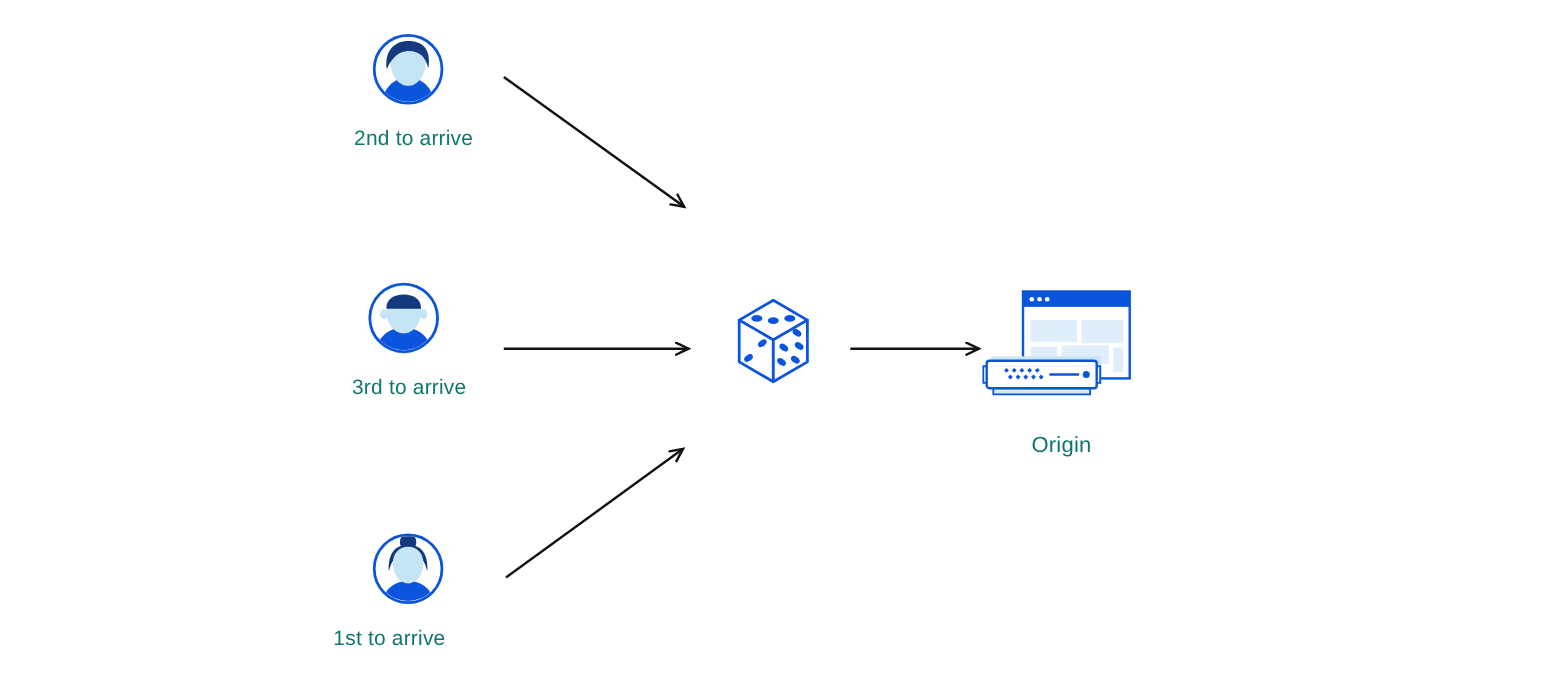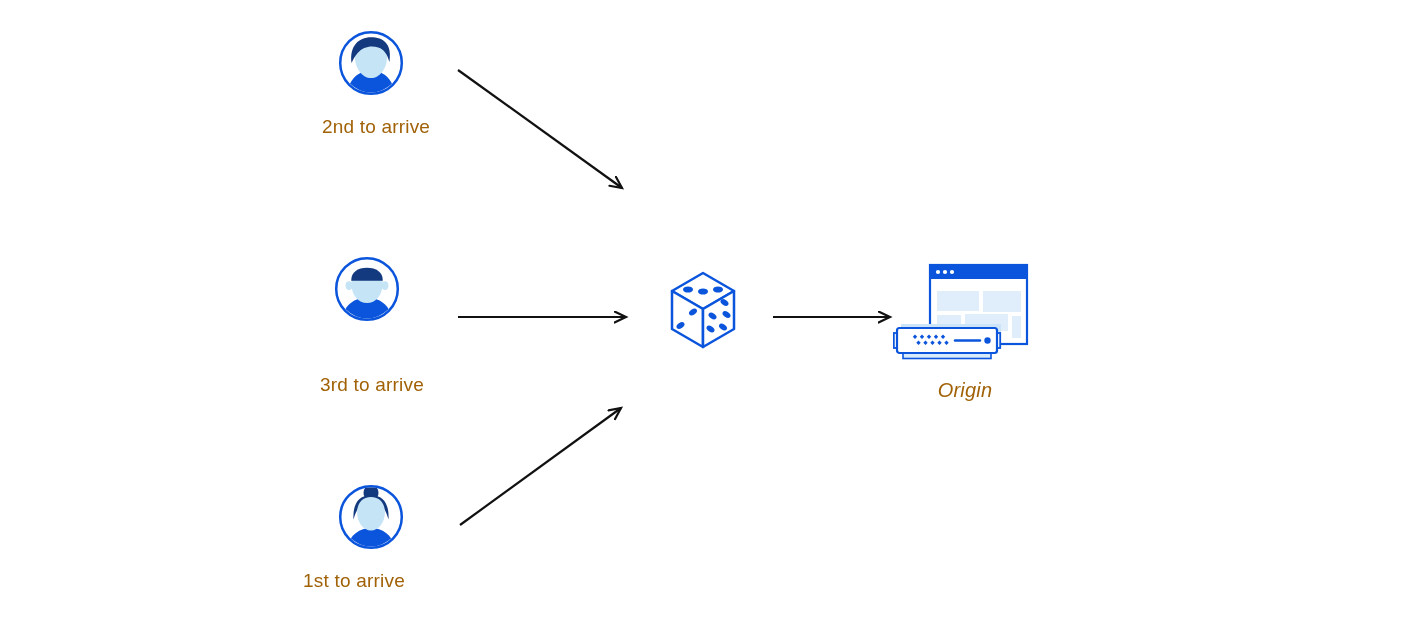--- a/index.html
+++ b/index.html
@@ -7,21 +7,21 @@
     position:relative;
     width:1405px;height:633px;
     background:#ffffff;
     font-family:"Liberation Sans","DejaVu Sans",sans-serif;
     overflow:hidden;
   }
   .node{position:absolute;}
   .node-label{
     position:absolute;
     text-align:center;
-    color:#a16207;
+    color:#0f766e;
     font-size:19px;
     letter-spacing:.2px;
   }
   .origin-label{font-size:20px;}
   svg{display:block;}
   .arrows{position:absolute;left:0;top:0;}
 </style>
 </head>
 <body>
 
@@ -62,21 +62,21 @@
         </clipPath>
       <g clip-path="url(#clipB)">
         <path d="M35 43.5 C22 44.5 11 51 9 67.5 L61 67.5 C59 51 48 44.5 35 43.5 Z" fill="#0b55dc"></path>
         <ellipse cx="16.5" cy="31.5" rx="3.6" ry="4.6" fill="#c5e4f6"></ellipse>
         <ellipse cx="53.5" cy="31.5" rx="3.6" ry="4.6" fill="#c5e4f6"></ellipse>
         <path d="M35 14.5 C44.5 14.5 51 20 51 30 C51 41 43.8 49.5 35 49.5 C26.2 49.5 19 41 19 30 C19 20 25.5 14.5 35 14.5 Z" fill="#c5e4f6"></path>
         <path d="M18.8 25.8 C18.8 17.8 25.5 13.2 35 13.2 C44.5 13.2 51.2 17.8 51.2 25.8 L51.2 26.4 L18.8 26.4 Z" fill="#13397e"></path>
       </g>
     </svg>
   </div>
-  <div class="node-label" style="left:292px;top:342px;width:160px;margin-top:32px;">3rd to arrive</div>
+  <div class="node-label" style="left:292px;top:342px;width:160px;">3rd to arrive</div>
 
   <div class="node" style="left:337px;top:483px;">
     <svg width="68" height="68" viewBox="0 0 70 70">
       <circle cx="35" cy="35" r="31.7" fill="#ffffff" stroke="#0b55dc" stroke-width="2.6"></circle>
       <clipPath id="clipC">
           <circle cx="35" cy="35" r="30.3"></circle>
         </clipPath>
       <g clip-path="url(#clipC)">
         <path d="M27.5 12 C26.5 5.5 30.5 2.5 35 2.5 C39.5 2.5 43.5 5.5 42.5 12 C42 15 39.5 16.5 35 16.5 C30.5 16.5 28 15 27.5 12 Z" fill="#13397e"></path>
         <path d="M35 12.5 C47.5 12.5 54 21 53 37.5 C50.5 28.5 48 24.5 43 22 C38.5 19.8 31.5 19.8 27 22 C22 24.5 19.5 28.5 17 37.5 C16 21 22.5 12.5 35 12.5 Z" fill="#13397e"></path>
@@ -142,15 +142,15 @@
           <path d="M32.5 82.5 l2.2 2.2 -2.2 2.2 -2.2 -2.2 Z"></path>
           <path d="M39.5 82.5 l2.2 2.2 -2.2 2.2 -2.2 -2.2 Z"></path>
           <path d="M46.5 82.5 l2.2 2.2 -2.2 2.2 -2.2 -2.2 Z"></path>
           <path d="M53.5 82.5 l2.2 2.2 -2.2 2.2 -2.2 -2.2 Z"></path>
         </g>
         <line x1="62" y1="82.5" x2="87" y2="82.5" stroke="#0b55dc" stroke-width="2.4" stroke-linecap="round"></line>
         <circle cx="94.5" cy="82.5" r="3.2" fill="#0b55dc"></circle>
       </g>
     </svg>
   </div>
-  <div class="node-label origin-label" style="left:885px;top:379px;width:160px;font-style:italic;">Origin</div>
+  <div class="node-label origin-label" style="left:885px;top:394px;width:160px;">Origin</div>
 
 </div>
 
 </body></html>

